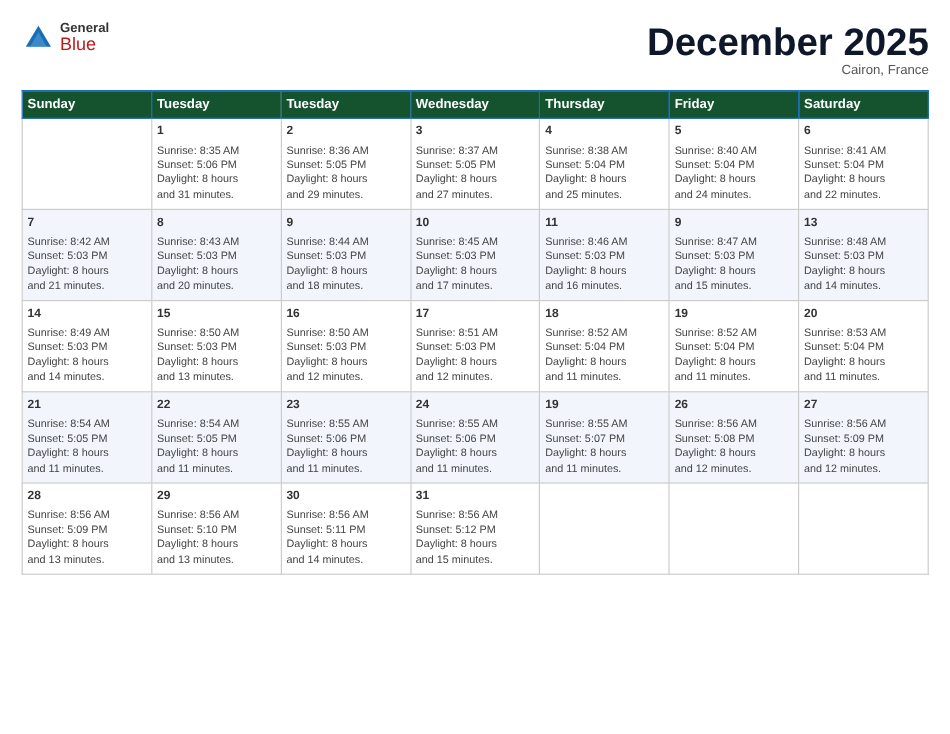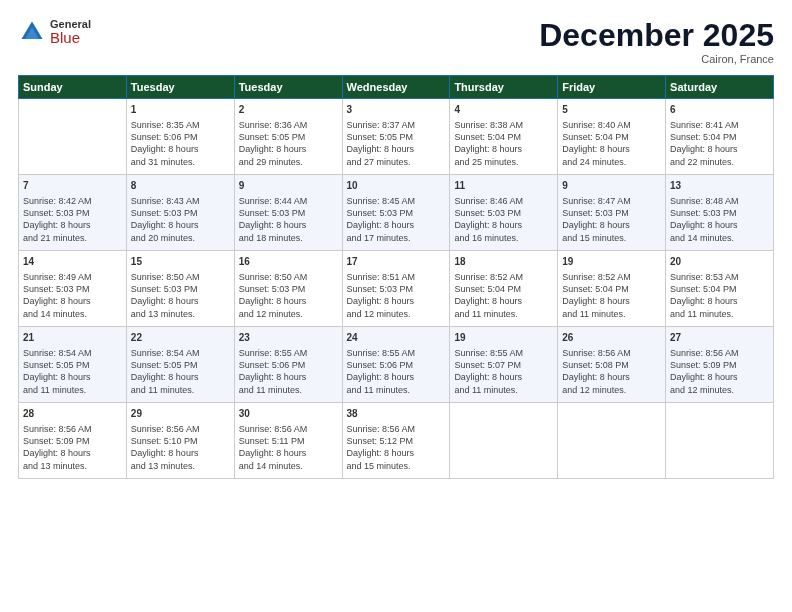--- a/index.html
+++ b/index.html
@@ -266,21 +266,21 @@
           </td>
           <td>
             <span class="day-num">29</span>
             <div class="day-info">Sunrise: 8:56 AM<br>Sunset: 5:10 PM<br>Daylight: 8 hours<br>and 13 minutes.</div>
           </td>
           <td>
             <span class="day-num">30</span>
             <div class="day-info">Sunrise: 8:56 AM<br>Sunset: 5:11 PM<br>Daylight: 8 hours<br>and 14 minutes.</div>
           </td>
           <td>
-            <span class="day-num">38</span>
+            <span class="day-num">31</span>
             <div class="day-info">Sunrise: 8:56 AM<br>Sunset: 5:12 PM<br>Daylight: 8 hours<br>and 15 minutes.</div>
           </td>
           <td class="empty"></td>
           <td class="empty"></td>
           <td class="empty"></td>
         </tr>
       </tbody>
   </table>
 </div>
 

